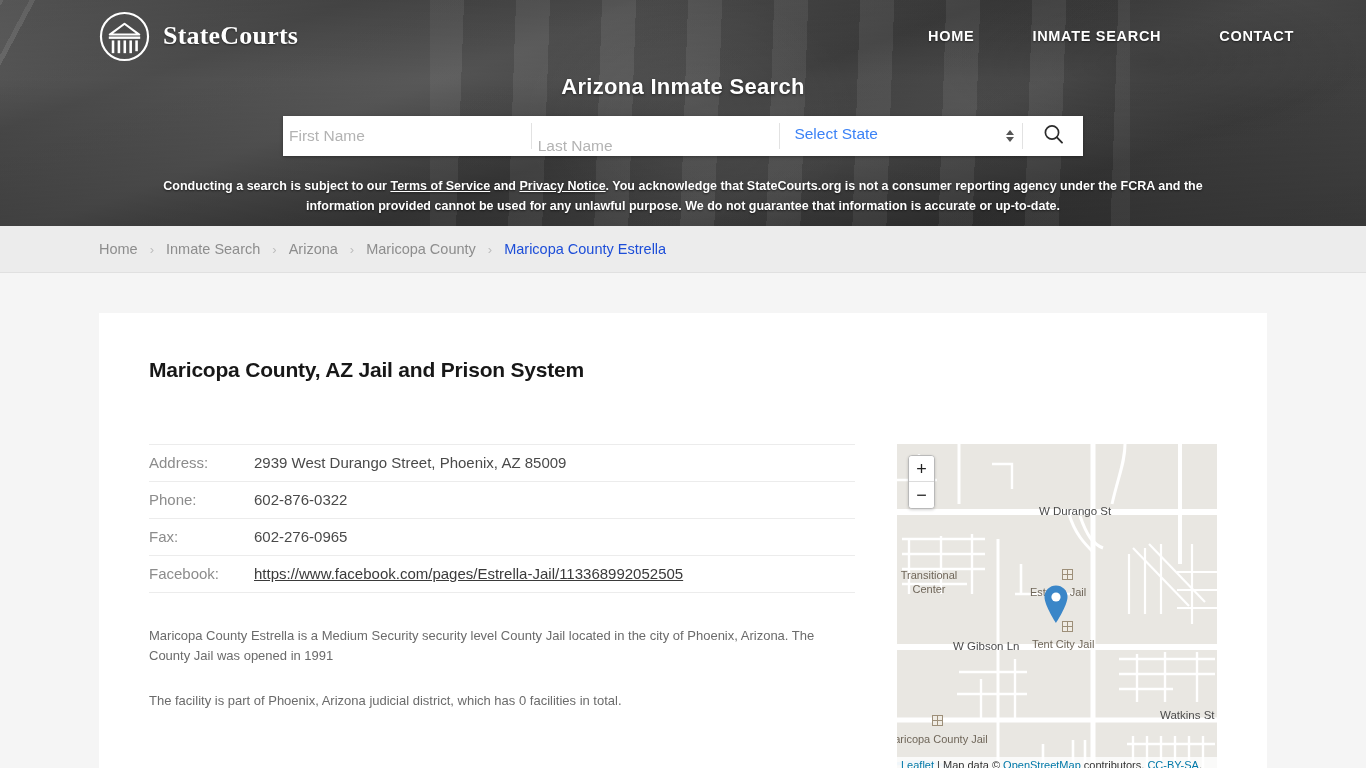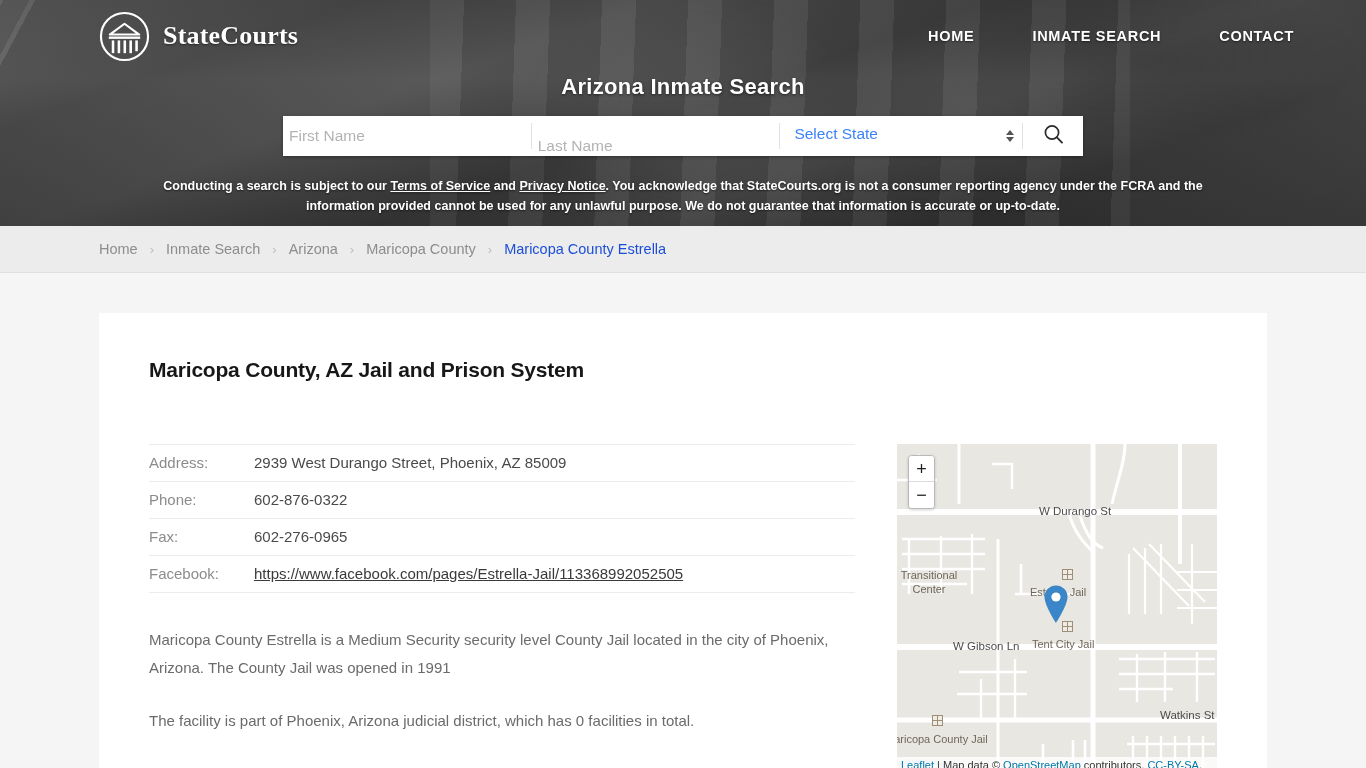--- a/index.html
+++ b/index.html
@@ -174,22 +174,22 @@
     font-size: 15px;
     vertical-align: top;
   }
   table.facts tr:first-child td { border-top: 1px solid #ececec; }
   td.lbl { width: 105px; color: #8c8c8c; }
   td.val { color: #4a4a4a; }
   td.val a { color: #3a3a3a; text-decoration: underline; }
 
   .para {
     color: #6b6b6b;
-    font-size: 15px;
-    line-height: 28px;
+    font-size: 13px;
+    line-height: 20px;
     margin: 25px 0 0;
     max-width: 690px;
   }
   .para.first { margin-top: 33px; }
 
   
   .map {
     position: relative;
     width: 320px; height: 345px;
     background: #e8e6e1;

